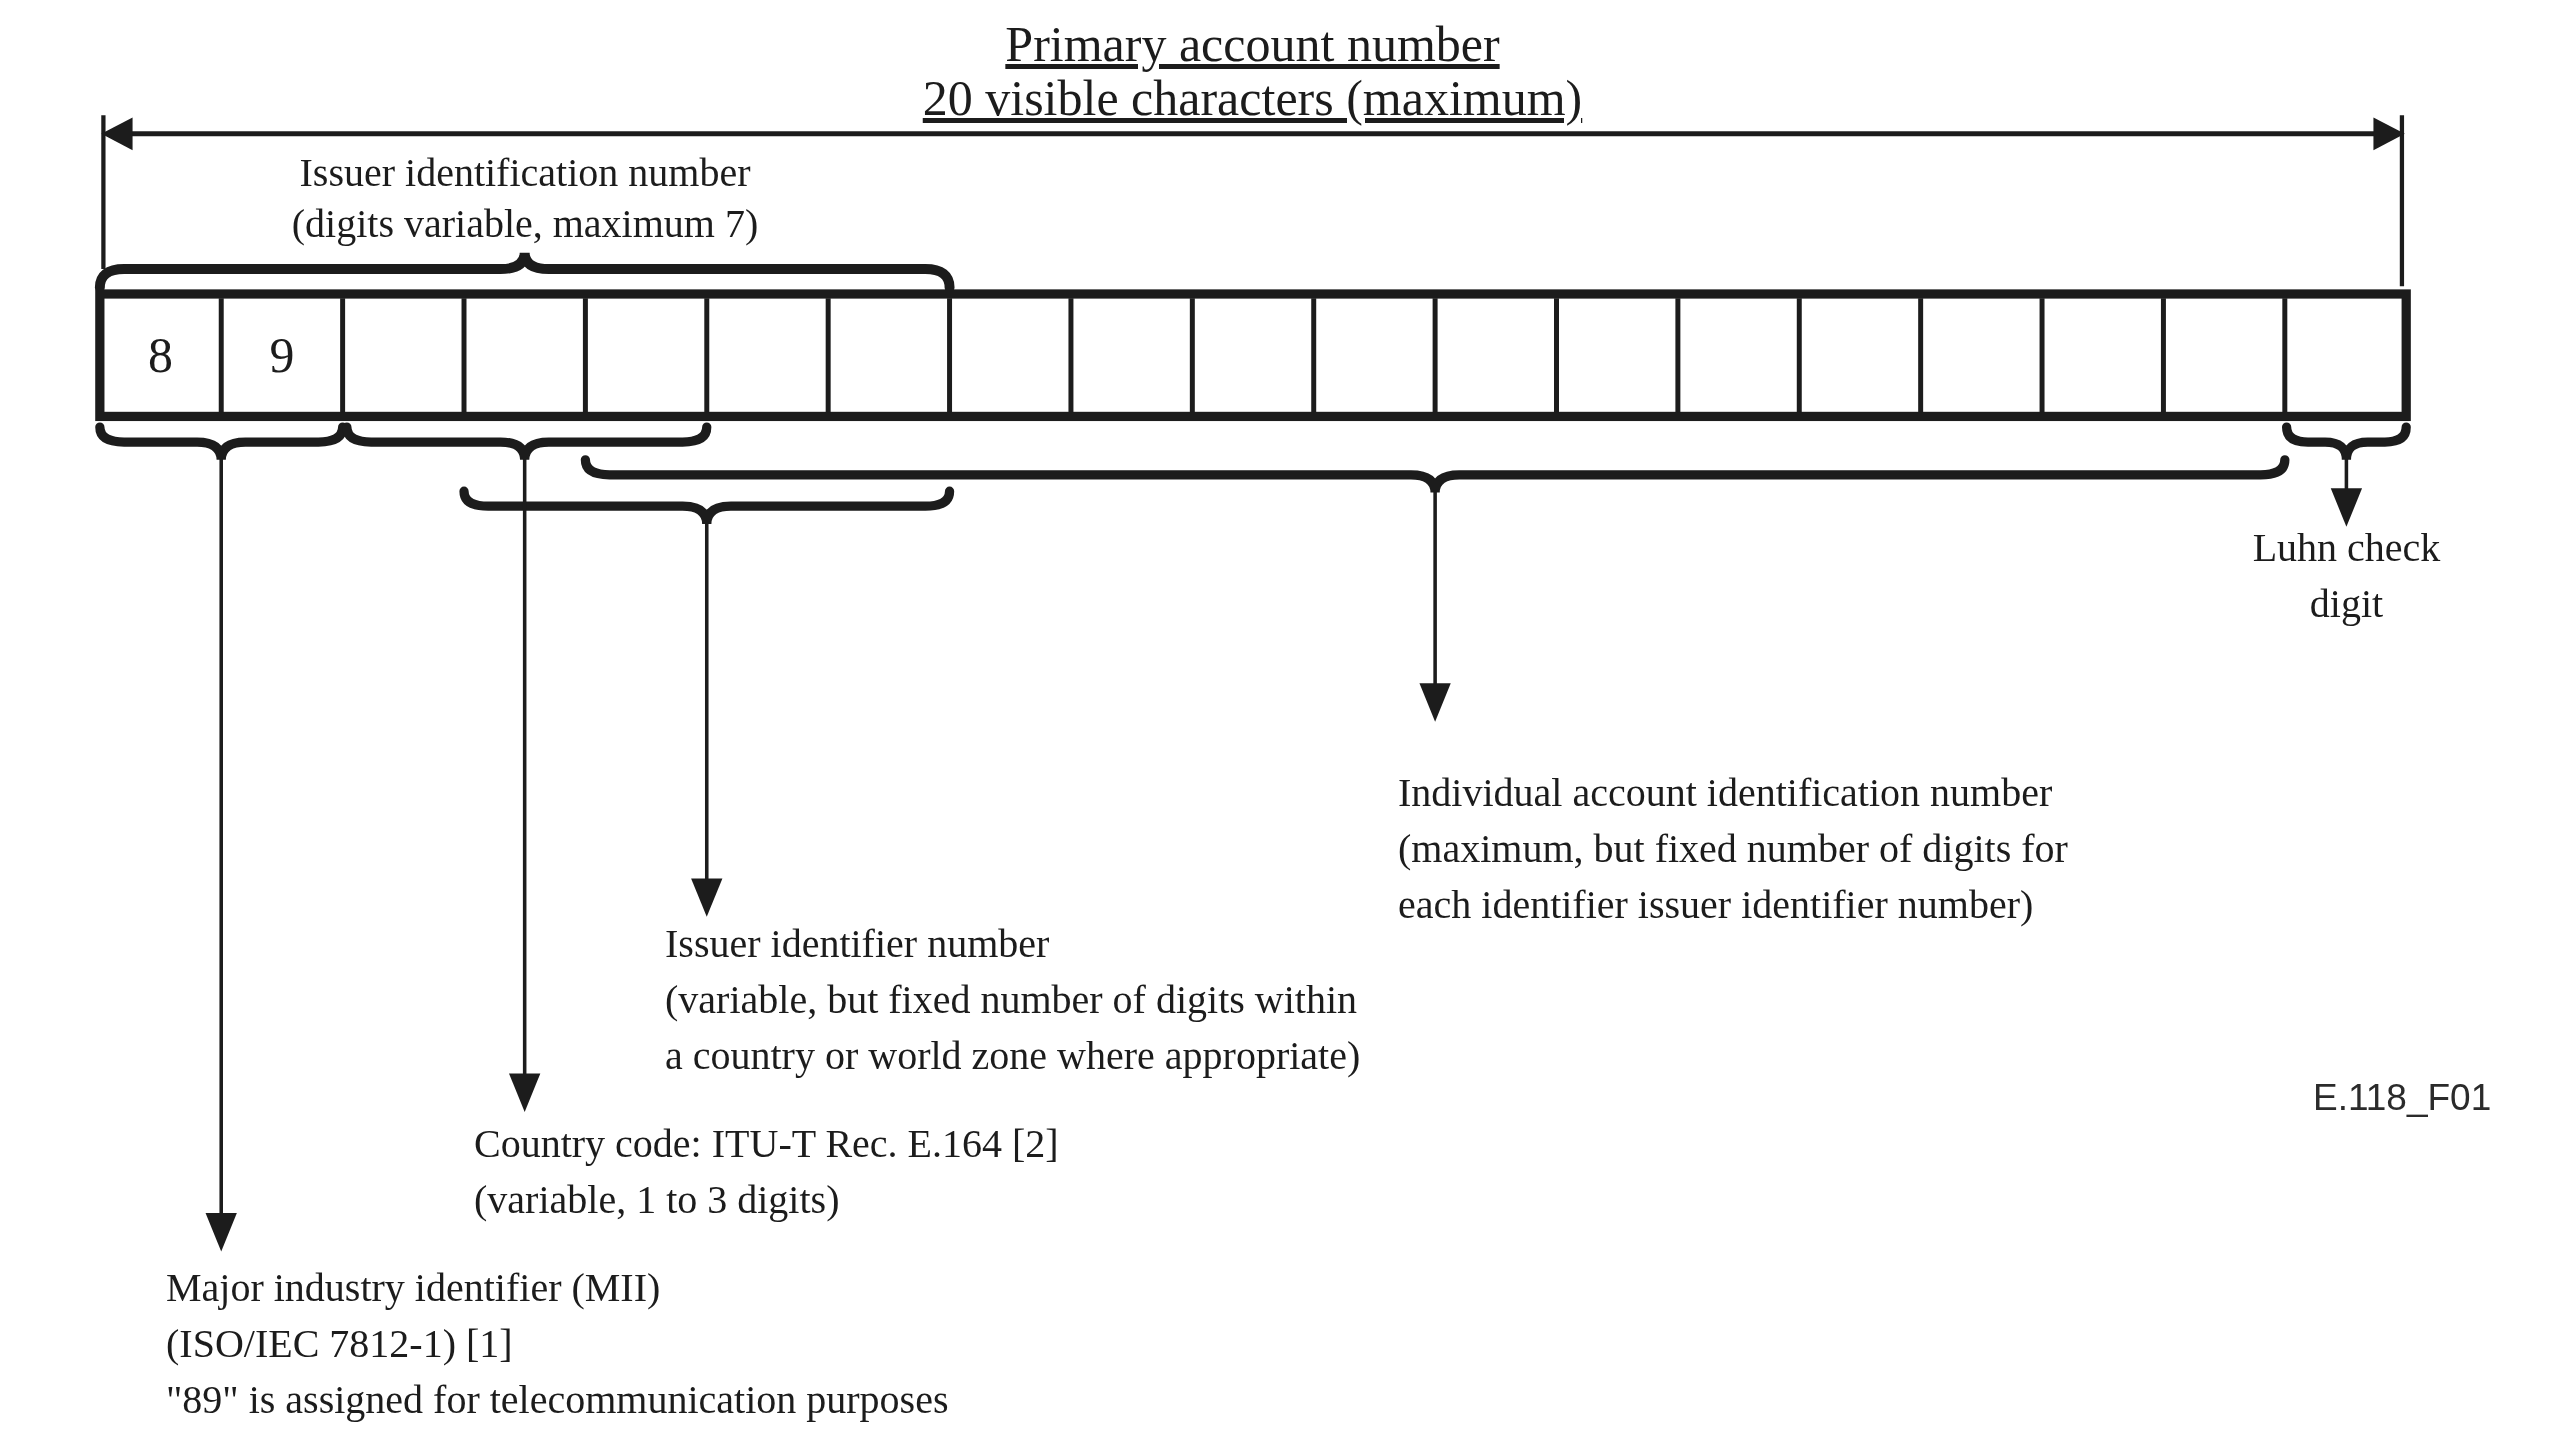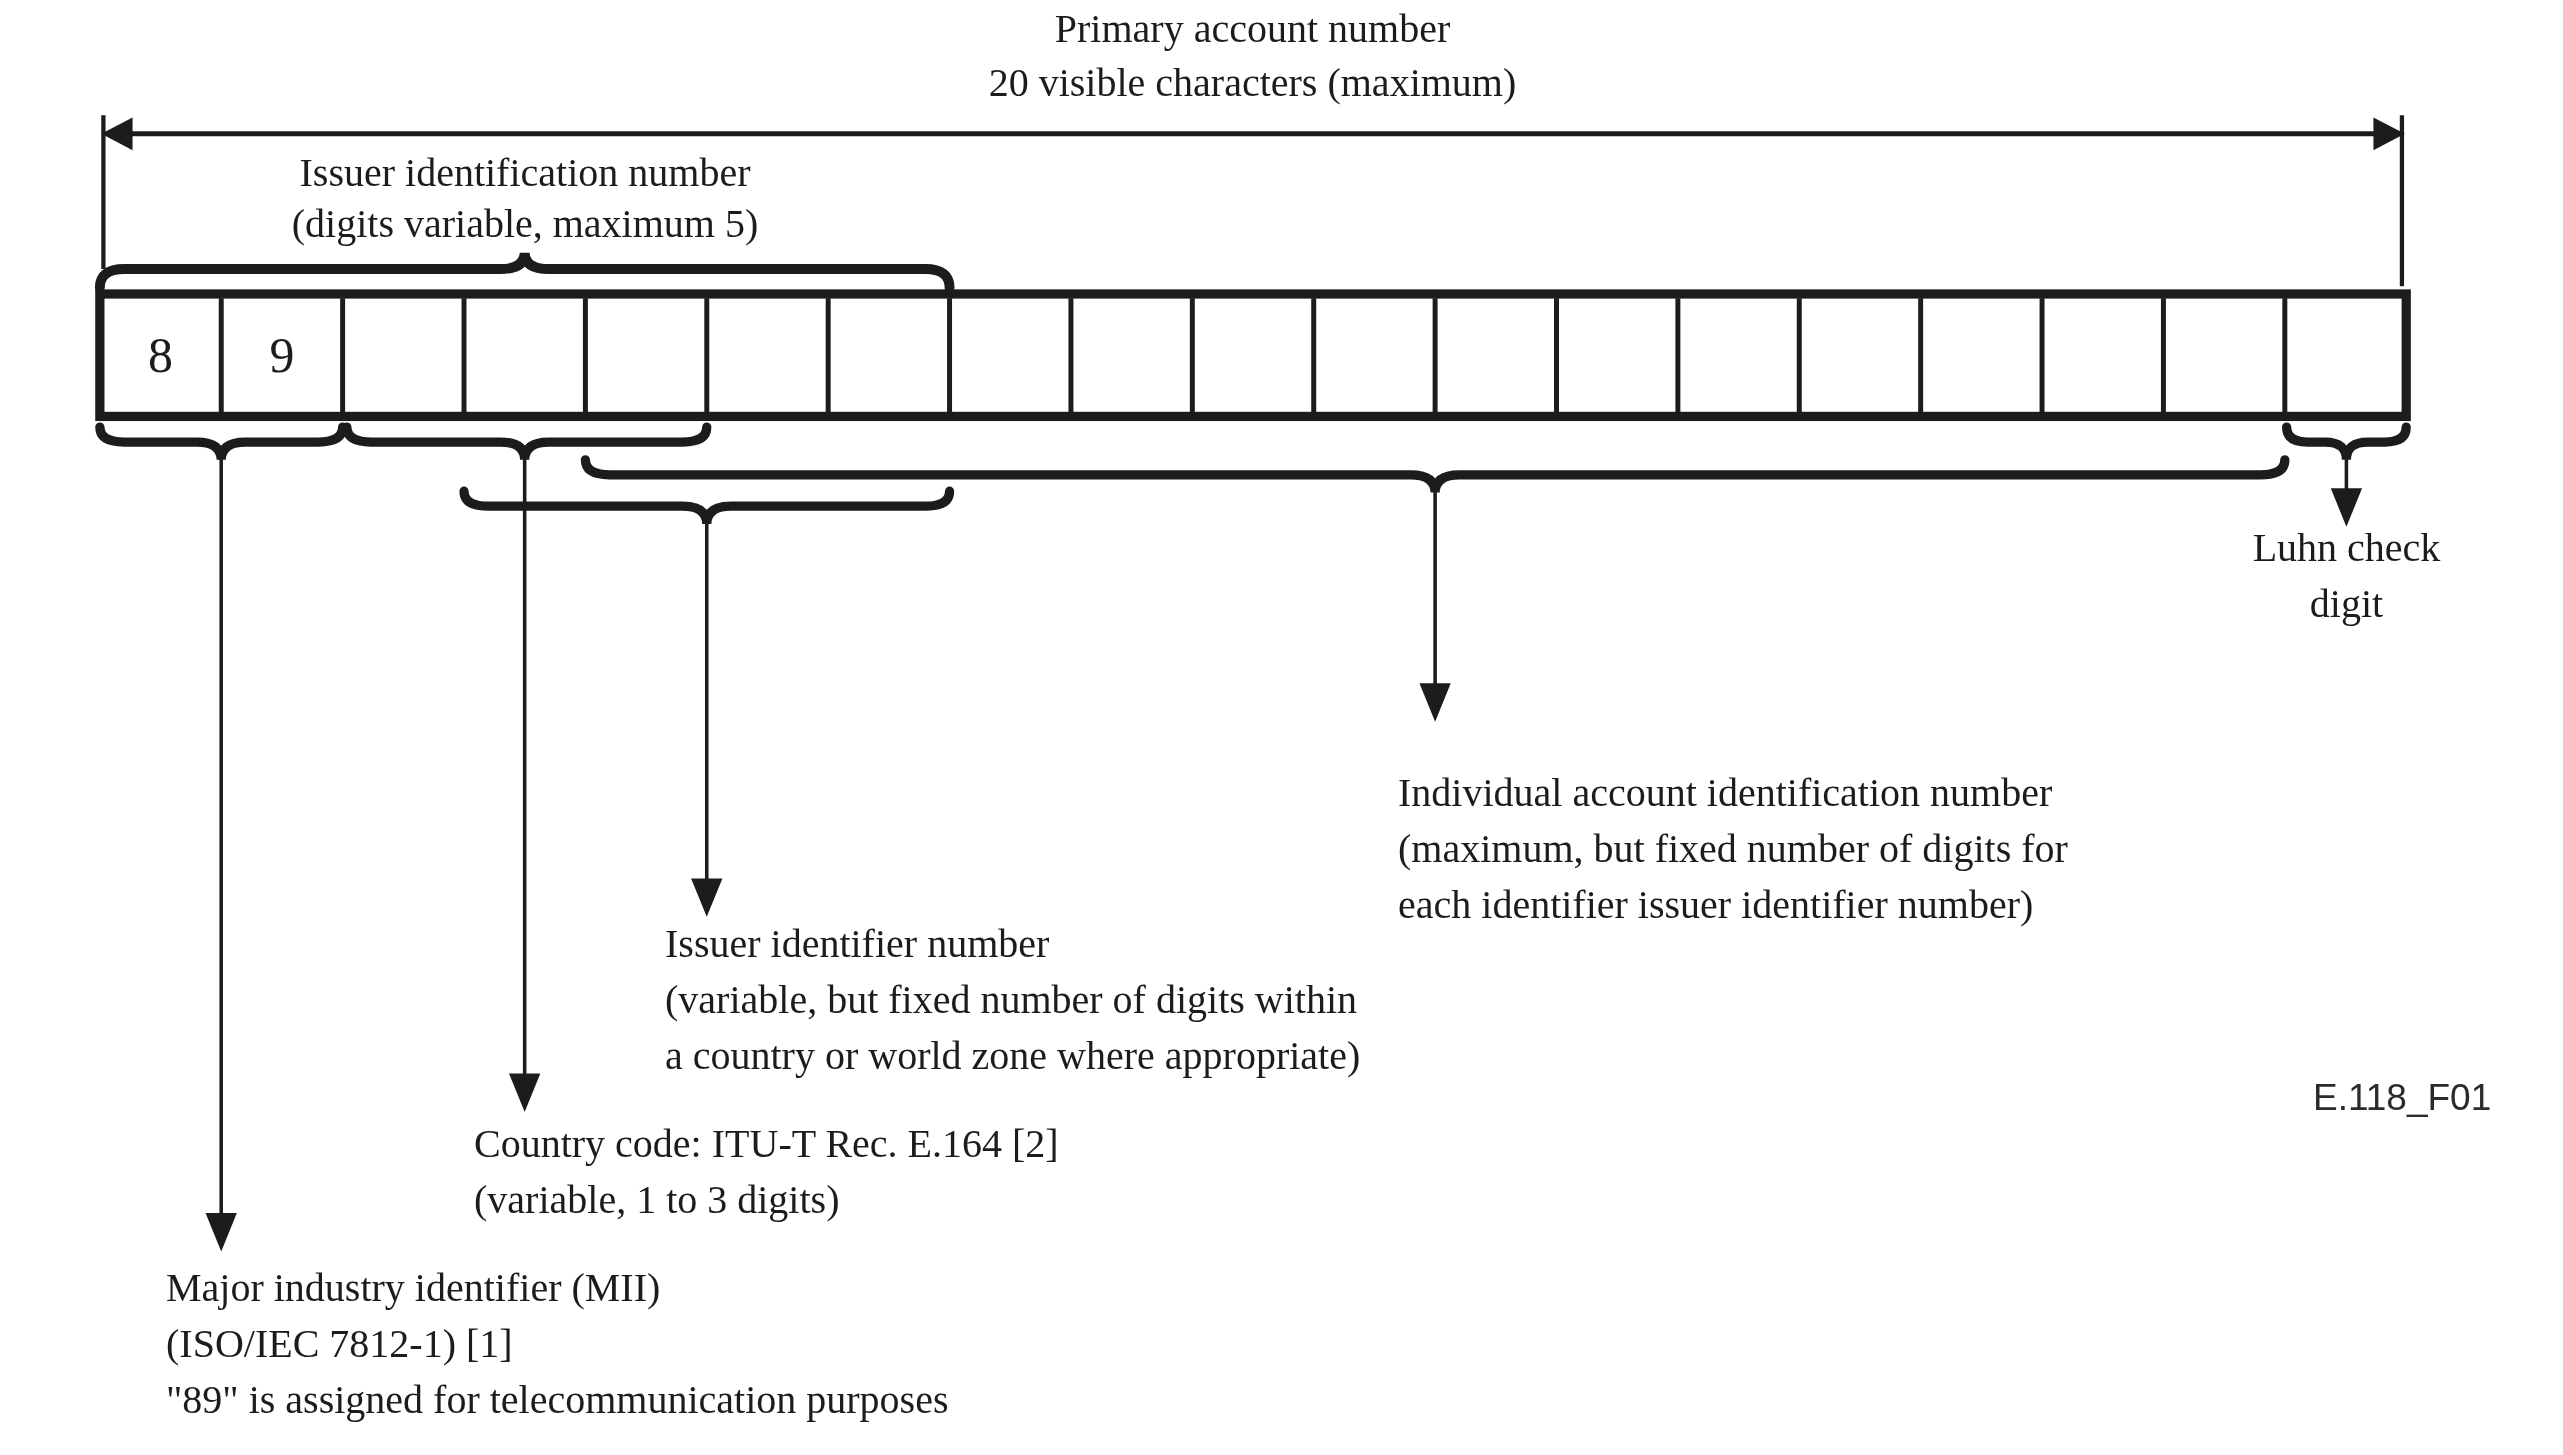--- a/index.html
+++ b/index.html
@@ -12,21 +12,21 @@
   svg{position:absolute;left:0;top:0;}
   svg line, svg path{stroke:#1c1c1c;fill:none;}
   svg polygon{fill:#1c1c1c;stroke:none;}
   #cellGrid line{stroke:#1c1c1c;}
   #cellGrid text{
     fill:#1c1c1c;font-family:"Liberation Serif","DejaVu Serif",serif;
     font-size:70px;
   }
   .lbl{position:absolute;font-size:40px;line-height:56px;white-space:nowrap;}
   .center{text-align:center;}
-  .title{left:683px;top:2px;width:1139px;font-size:40px;line-height:54px;}
+  .title{left:683px;top:17px;width:1139px;font-size:50px;line-height:54px;text-decoration:underline;}
   .iin{left:98px;top:147px;width:854px;line-height:51px;}
   .luhn{left:2204px;top:520px;width:285px;}
   .individual{left:1398px;top:721px;margin-top:44px;}
   .issuer{left:665px;top:916px;}
   .country{left:474px;top:1116px;}
   .mii{left:166px;top:1260px;}
   .figid{
     left:2305px;top:1078px;
     font-family:"Liberation Sans","DejaVu Sans",sans-serif;
     font-size:37px;line-height:40px;color:#2b2b2b;margin-left:8px;
@@ -103,21 +103,21 @@
     <polygon points="3296,740 3274,686 3318,686"></polygon>
   </svg>
 
   <div class="lbl title center">
     <div>Primary account number</div>
     <div>20 visible characters (maximum)</div>
   </div>
 
   <div class="lbl iin center">
     <div>Issuer identification number</div>
-    <div>(digits variable, maximum 5)</div>
+    <div>(digits variable, maximum 7)</div>
   </div>
 
   <div class="lbl luhn center">
     <div>Luhn check</div>
     <div>digit</div>
   </div>
 
   <div class="lbl individual">
     <div>Individual account identification number</div>
     <div>(maximum, but fixed number of digits for</div>

